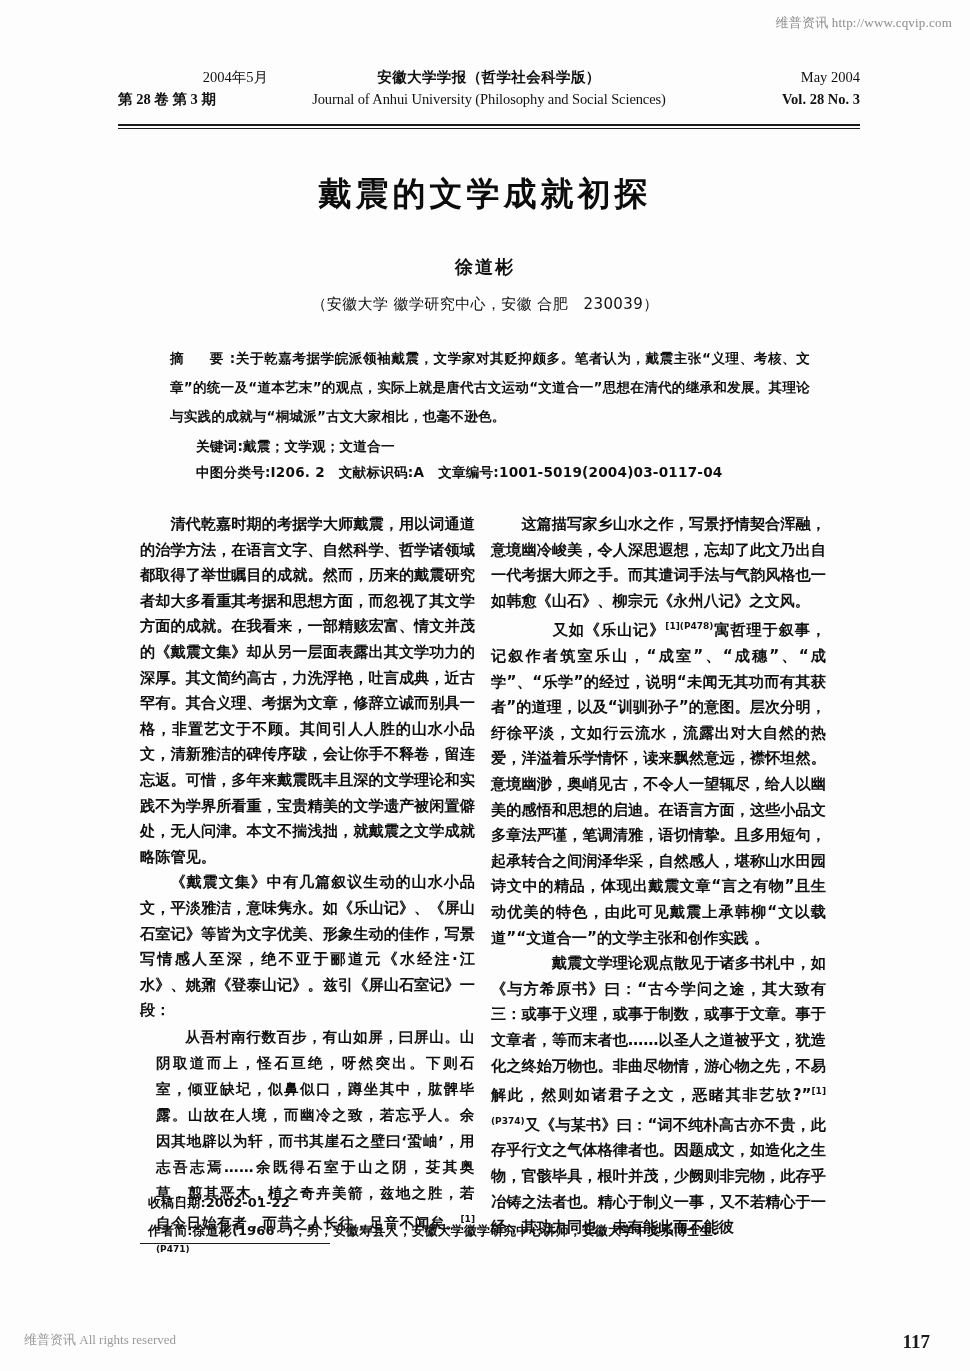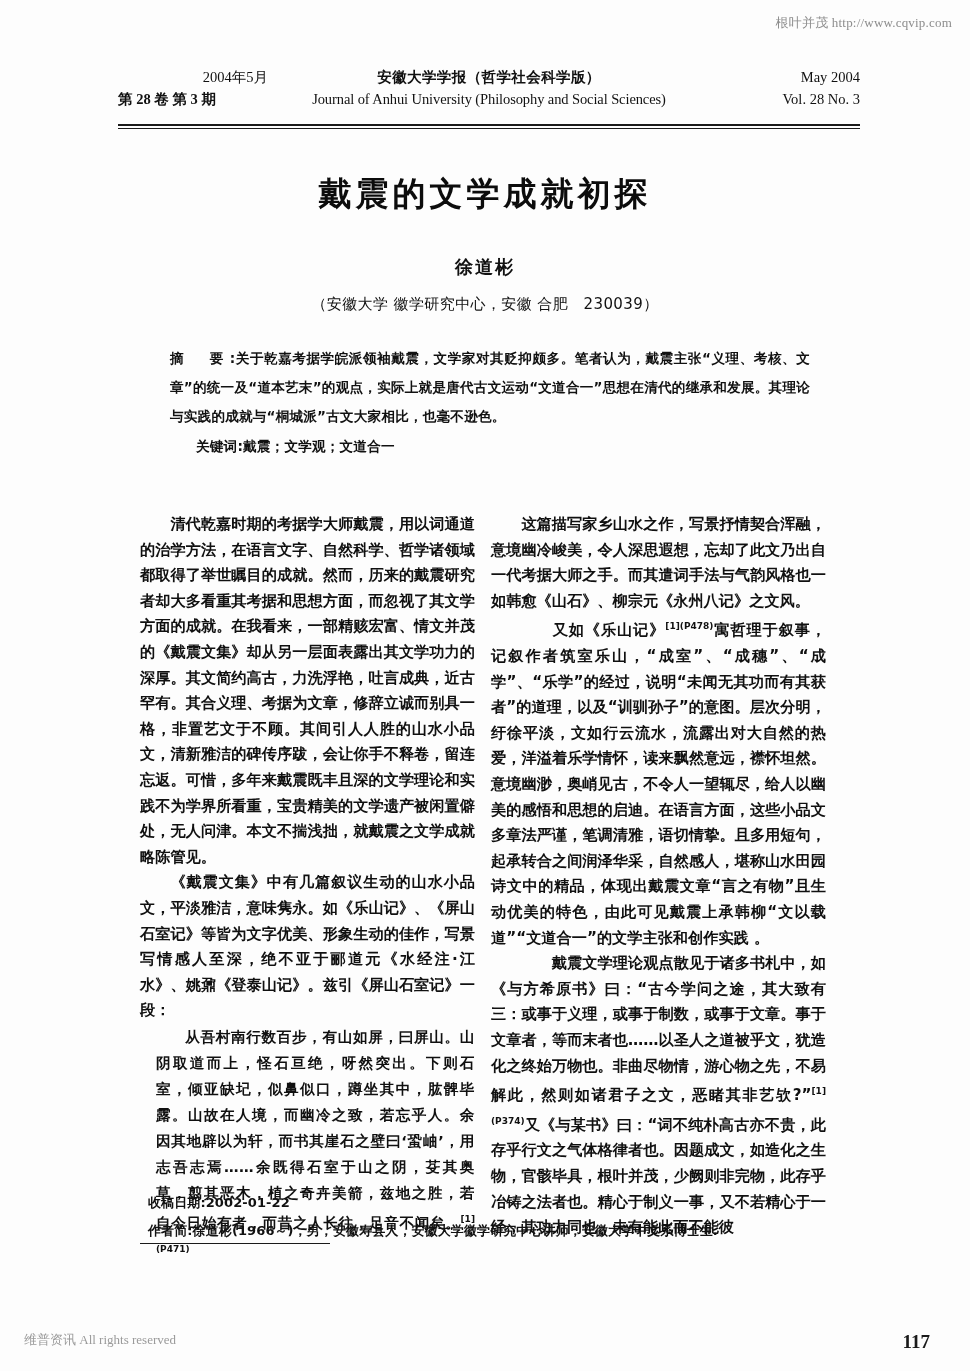--- a/index.html
+++ b/index.html
@@ -54,21 +54,21 @@
     font-weight: bold;
     letter-spacing: 0.4px;
   }
   .jh-mid .line2 {
     font-size: 14.5px;
     letter-spacing: -0.1px;
   }
   .jh-left .line1 { font-weight: normal; text-align: right; }
   .jh-left .line2 { font-weight: bold; }
   .jh-right .line1 { font-weight: normal; }
-  .jh-right .line2 { font-weight: normal; }
+  .jh-right .line2 { font-weight: bold; }
 
   .rule-double {
     position: absolute;
     left: 118px;
     width: 742px;
     top: 124px;
   }
   .rule-double .r1 {
     height: 2px;
     background: #1a1a1a;
@@ -222,21 +222,21 @@
     font-weight: bold;
     font-size: 19px;
     color: #1a1a1a;
   }
 </style>
 </head>
 <body>
 
 <div class="page">
 
-  <div class="top-watermark">根叶并茂 http://www.cqvip.com</div>
+  <div class="top-watermark">维普资讯 http://www.cqvip.com</div>
 
   <div class="journal-header">
     <div class="jh-col jh-left">
       <div class="line1">2004年5月</div>
       <div class="line2">第 28 卷 第 3 期</div>
     </div>
     <div class="jh-col jh-mid">
       <div class="line1">安徽大学学报（哲学社会科学版）</div>
       <div class="line2">Journal of Anhui University (Philosophy and Social Sciences)</div>
     </div>
@@ -254,20 +254,23 @@
   <div class="article-title">戴震的文学成就初探</div>
   <div class="article-author">徐道彬</div>
   <div class="article-affil">（安徽大学 徽学研究中心，安徽 合肥　230039）</div>
 
   <div class="abstract-block">
     <span class="lbl">摘　要</span><span>:关于乾嘉考据学皖派领袖戴震，文学家对其贬抑颇多。笔者认为，戴震主张“义理、考核、文章”的统一及“道本艺末”的观点，实际上就是唐代古文运动“文道合一”思想在清代的继承和发展。其理论与实践的成就与“桐城派”古文大家相比，也毫不逊色。</span>
   </div>
 
   <div class="kw-line">关键词:戴震；文学观；文道合一</div>
 
+  <div class="cls-line">
+    <span>中图分类号:</span><span>I206. 2</span><span class="gap"></span><span>文献标识码:</span><span>A</span><span class="gap"></span><span>文章编号:</span><span>1001-5019(2004)03-0117-04</span>
+  </div>
 
   <div class="columns">
 
     <div class="col">
       <p>清代乾嘉时期的考据学大师戴震，用以词通道的治学方法，在语言文字、自然科学、哲学诸领域都取得了举世瞩目的成就。然而，历来的戴震研究者却大多看重其考据和思想方面，而忽视了其文学方面的成就。在我看来，一部精赅宏富、情文并茂的《戴震文集》却从另一层面表露出其文学功力的深厚。其文简约高古，力洗浮艳，吐言成典，近古罕有。其合义理、考据为文章，修辞立诚而别具一格，非置艺文于不顾。其间引人人胜的山水小品文，清新雅洁的碑传序跋，会让你手不释卷，留连忘返。可惜，多年来戴震既丰且深的文学理论和实践不为学界所看重，宝贵精美的文学遗产被闲置僻处，无人问津。本文不揣浅拙，就戴震之文学成就略陈管见。</p>
       <p>《戴震文集》中有几篇叙议生动的山水小品文，平淡雅洁，意味隽永。如《乐山记》、《屏山石室记》等皆为文字优美、形象生动的佳作，写景写情感人至深，绝不亚于郦道元《水经注·江水》、姚鼐《登泰山记》。兹引《屏山石室记》一段：</p>
       <p class="quote"><span>从吾村南行数百步，有山如屏，曰屏山。山阴取道而上，怪石亘绝，呀然突出。下则石室，倾亚缺圮，似鼻似口，蹲坐其中，肱髀毕露。山故在人境，而幽冷之致，若忘乎人。余因其地辟以为轩，而书其崖石之壁曰‘蛩岫’，用志吾志焉……余既得石室于山之阴，芟其奥草，翦其恶木，植之奇卉美箭，兹地之胜，若自今日始有者，而昔之人长往，足音不闻矣。</span><sup class="ref">[1](P471)</sup></p>
     </div>
 
     <div class="col">

